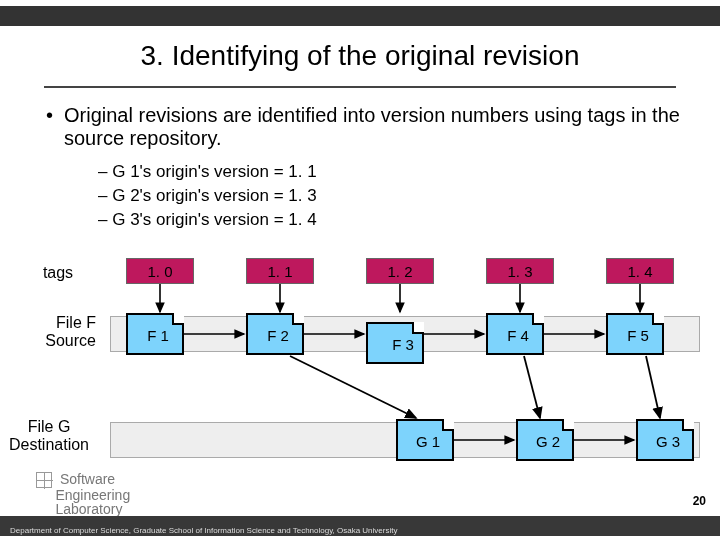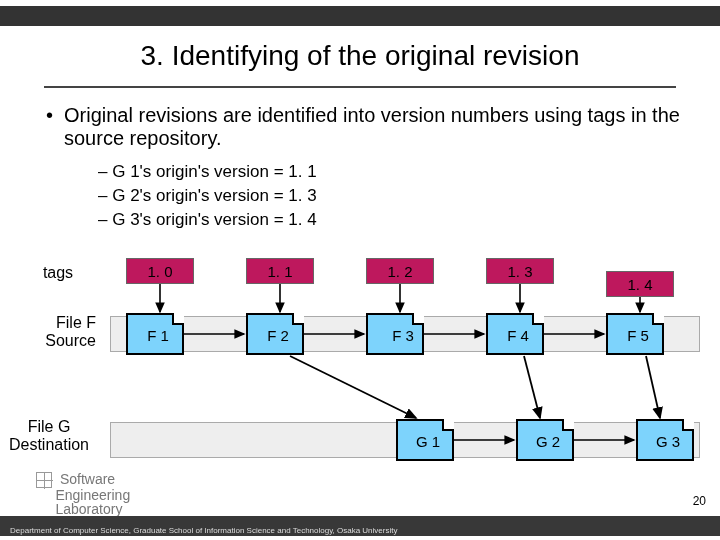--- a/index.html
+++ b/index.html
@@ -20,21 +20,21 @@
 
   .track { position: absolute; left: 110px; height: 36px; background: #eee; border: 1px solid #aaa; }
   .track.src { top: 316px; width: 590px; }
   .track.dst { top: 422px; width: 590px; }
 
   .tag { position: absolute; top: 258px; width: 68px; height: 26px; border: 1px solid #666; background: #be185d; font-size: 15px; text-align: center; line-height: 26px; }
   .file { position: absolute; width: 58px; height: 42px; border: 2px solid #000; background: #7dd3fc; font-size: 15px; text-align: center; padding-left: 6px; line-height: 42px; }
   .file .fold { position: absolute; top: -2px; right: -2px; width: 12px; height: 12px; background: #fff; border-left: 2px solid #000; border-bottom: 2px solid #000; }
   svg.arrows { position: absolute; top: 0; left: 0; width: 720px; height: 540px; pointer-events: none; }
 
-  .pagenum { position: absolute; bottom: 32px; right: 14px; font-size: 12px; }
+  .pagenum { position: absolute; bottom: 32px; right: 14px; font-size: 12px; font-weight: bold; }
   .footer { position: absolute; bottom: 4px; left: 0; right: 0; height: 16px; background: #383838; color: #ddd; font-size: 8px; padding: 10px 10px; }
   .logo { position: absolute; bottom: 24px; left: 36px; font-size: 14px; color: #777; line-height: 1; }
   .logo .g { display: inline-block; width: 16px; height: 16px; border: 1px solid #999; margin-right: 4px; vertical-align: middle; position: relative; }
   .logo .g::before, .logo .g::after { content: ""; position: absolute; background: #999; }
   .logo .g::before { left: 7px; top: 0; width: 1px; height: 16px; }
   .logo .g::after { top: 7px; left: 0; height: 1px; width: 16px; }
 </style>
 </head>
 <body>
 
@@ -82,24 +82,24 @@
     <line x1="454" y1="440" x2="514" y2="440" stroke="#000" stroke-width="1.6" marker-end="url(#ah)"></line>
     <line x1="574" y1="440" x2="634" y2="440" stroke="#000" stroke-width="1.6" marker-end="url(#ah)"></line>
   </svg>
 
   <div id="gridhost">
       <div class="tag" style="left: 126px;">1. 0</div>
       <div class="file" style="top: 313px; left: 126px;">F 1<div class="fold"></div></div>
       <div class="tag" style="left: 246px;">1. 1</div>
       <div class="file" style="top: 313px; left: 246px;">F 2<div class="fold"></div></div>
       <div class="tag" style="left: 366px;">1. 2</div>
-      <div class="file" style="top: 313px; left: 366px; padding-left: 16px;">F 3<div class="fold"></div></div>
+      <div class="file" style="top: 322px; left: 366px; padding-left: 16px;">F 3<div class="fold"></div></div>
       <div class="tag" style="left: 486px;">1. 3</div>
       <div class="file" style="top: 313px; left: 486px;">F 4<div class="fold"></div></div>
-      <div class="tag" style="left: 606px; margin-top: 13px;">1. 4</div>
+      <div class="tag" style="left: 606px;">1. 4</div>
       <div class="file" style="top: 313px; left: 606px;">F 5<div class="fold"></div></div>
       <div class="file" style="top: 419px; left: 396px;">G 1<div class="fold"></div></div>
       <div class="file" style="top: 419px; left: 516px;">G 2<div class="fold"></div></div>
       <div class="file" style="top: 419px; left: 636px;">G 3<div class="fold"></div></div>
     </div>
 
   <div class="pagenum">20</div>
   <div class="logo">
     <span class="g"></span>
     <span>Software</span><br>

